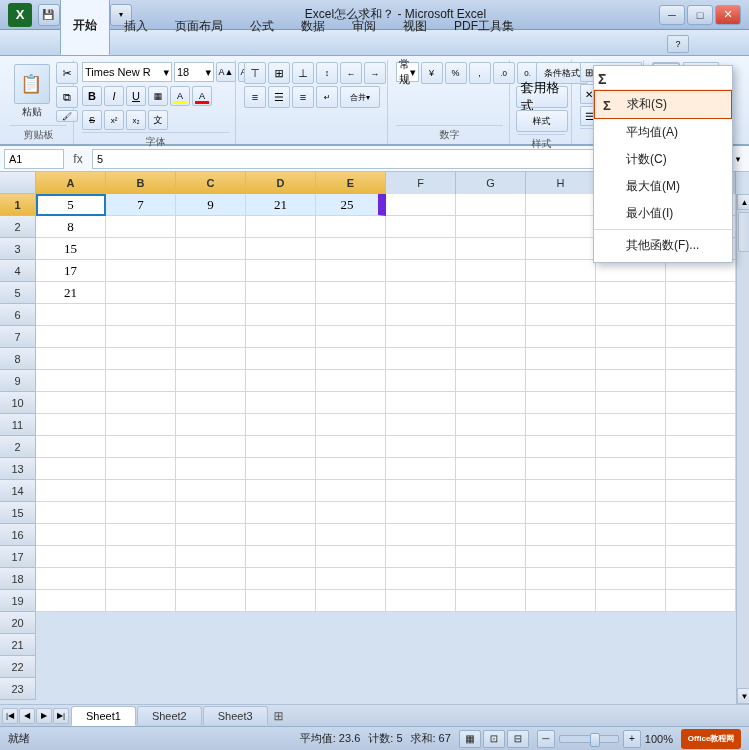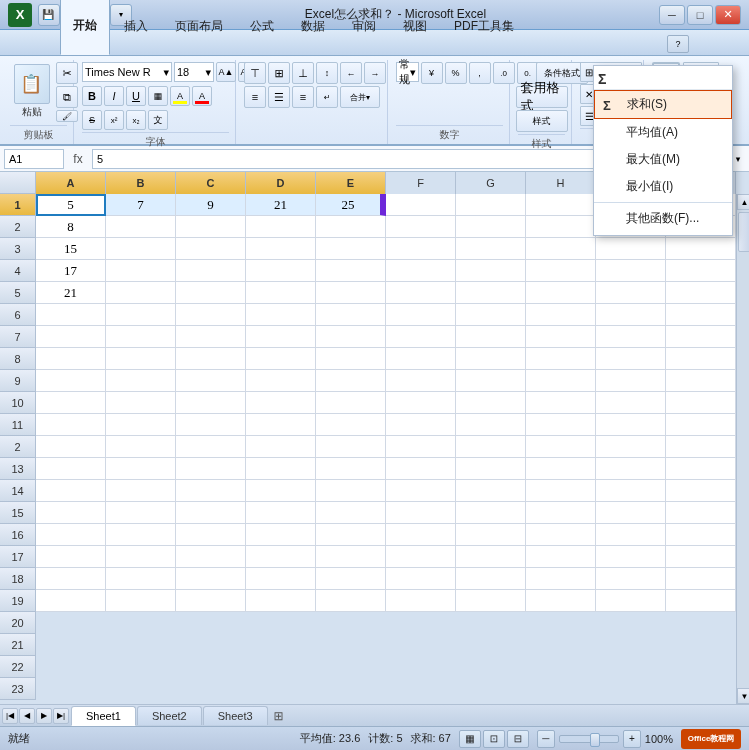--- a/index.html
+++ b/index.html
@@ -624,21 +624,21 @@
           <div class="row-header">23</div>
         </div>
 
         <div class="grid-rows">
 
           <div class="grid-row">
             <div class="grid-cell active">5</div>
             <div class="grid-cell selected-range">7</div>
             <div class="grid-cell selected-range">9</div>
             <div class="grid-cell selected-range">21</div>
-            <div class="grid-cell selected-range" style="border-right:6px solid #6d28d9;">25</div>
+            <div class="grid-cell selected-range" style="border-right:8px solid #6d28d9;">25</div>
             <div class="grid-cell"></div>
             <div class="grid-cell"></div>
             <div class="grid-cell"></div>
             <div class="grid-cell"></div>
             <div class="grid-cell" style="width:40px;"></div>
           </div>
 
           <div class="grid-row">
             <div class="grid-cell">8</div>
             <div class="grid-cell"></div>
@@ -915,20 +915,23 @@
     <span style="font-size:12px;"></span>
   </div>
   <div class="dropdown-item highlighted">
     <span class="sigma-indicator">Σ</span>
     <span>求和(S)</span>
   </div>
   <div class="dropdown-item">
     <span>平均值(A)</span>
   </div>
   <div class="dropdown-item">
+    <span>计数(C)</span>
+  </div>
+  <div class="dropdown-item">
     <span>最大值(M)</span>
   </div>
   <div class="dropdown-item">
     <span>最小值(I)</span>
   </div>
   <div style="height:1px;background:#d0dcea;margin:2px 0;"></div>
   <div class="dropdown-item">
     <span>其他函数(F)...</span>
   </div>
 </div>

